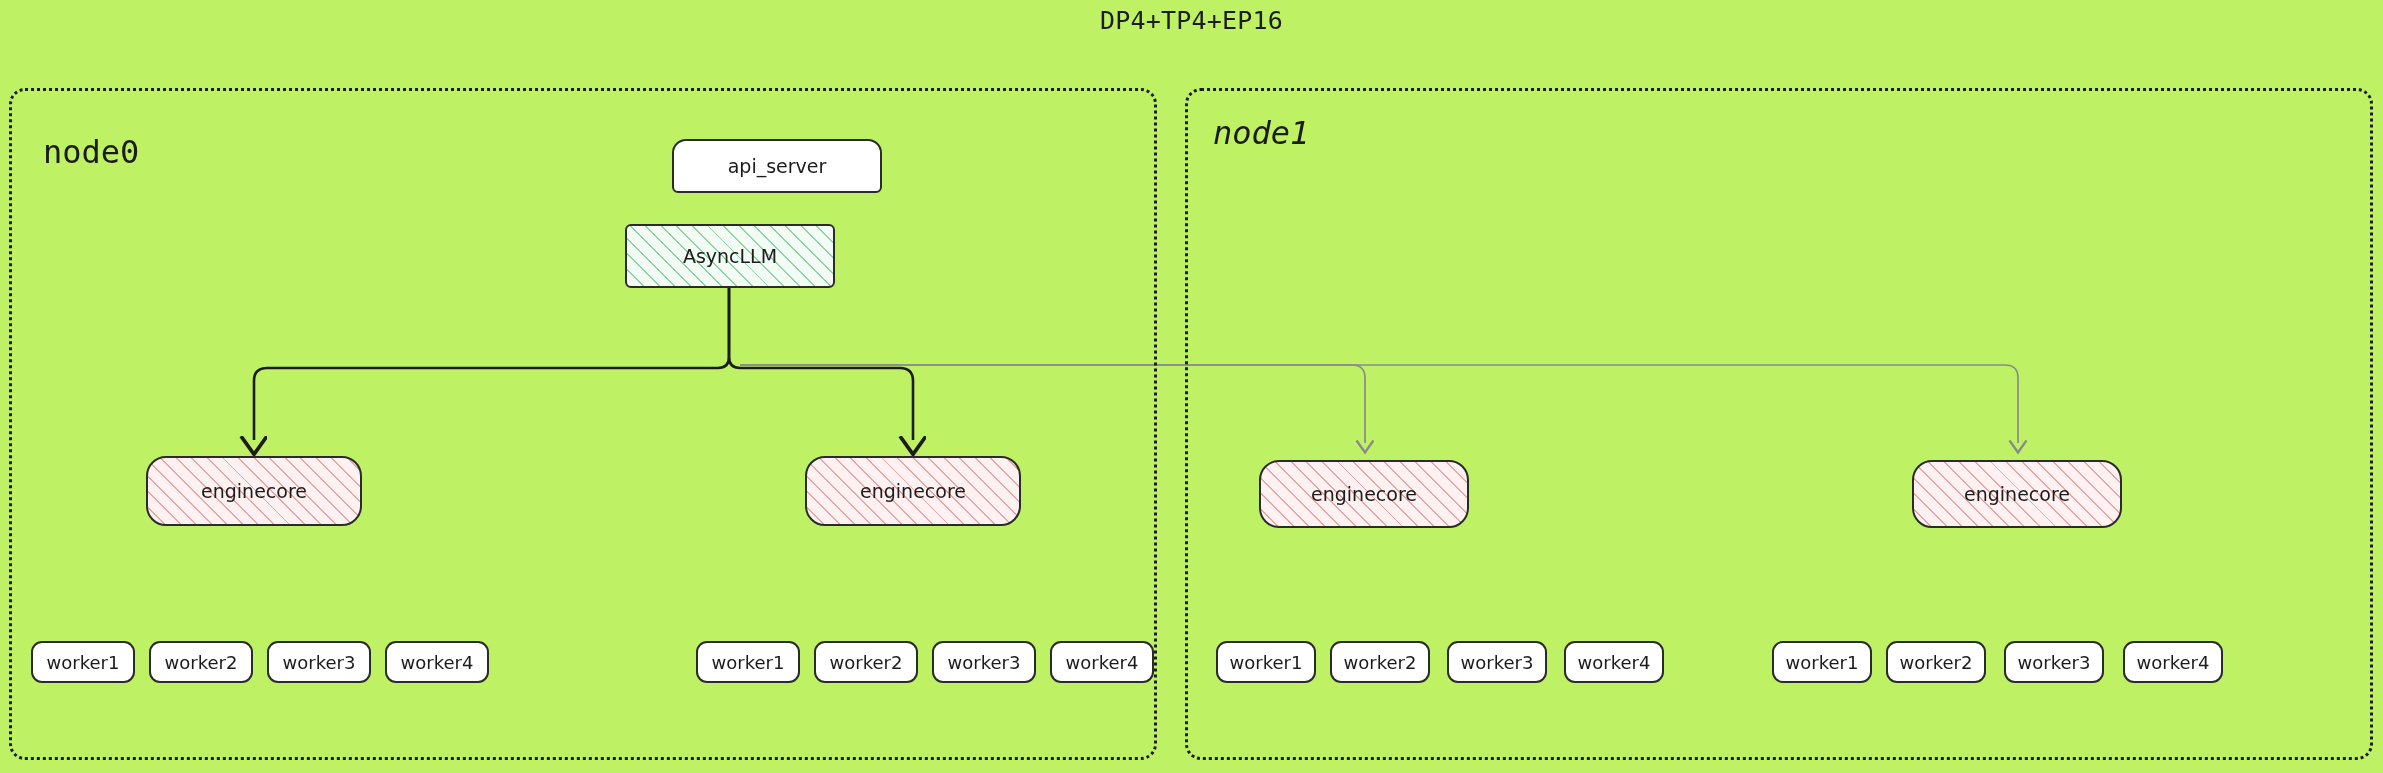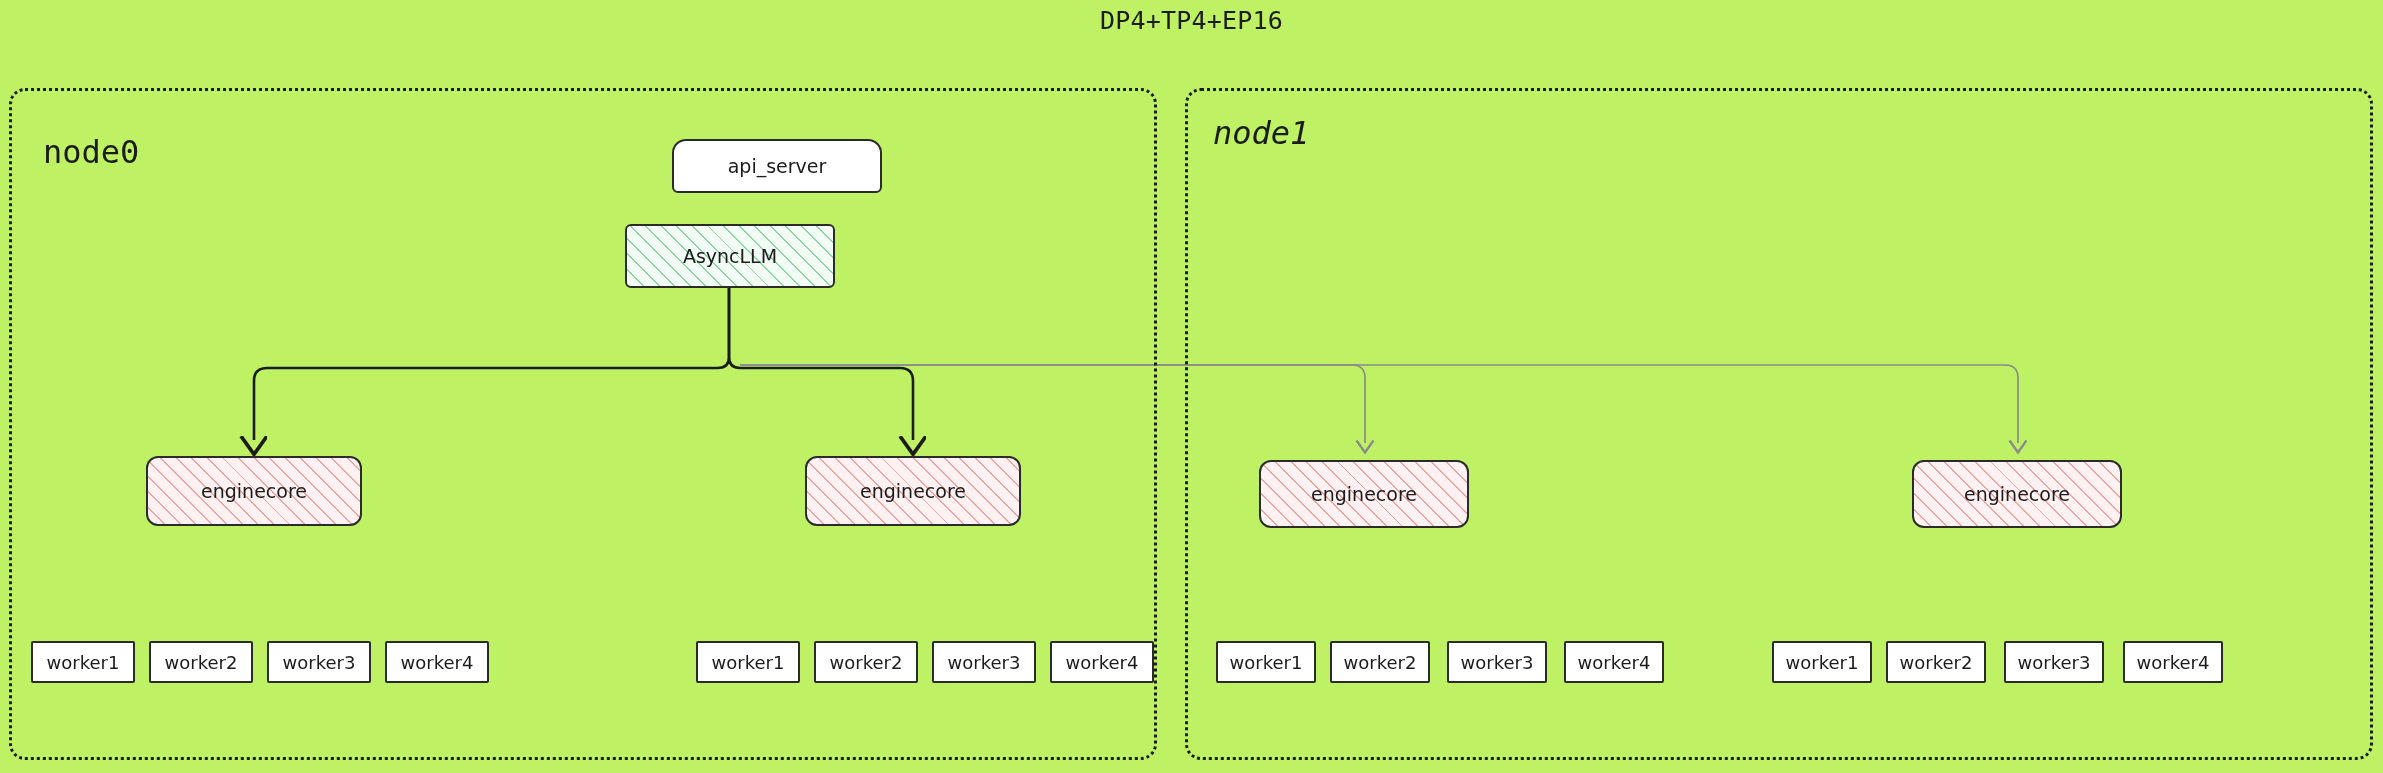--- a/index.html
+++ b/index.html
@@ -88,26 +88,26 @@
 
   .nd-engine {
     background-color: #fdf1f1;
     background-image: repeating-linear-gradient(
       45deg,
       rgba(226,120,120,0.62) 0px,
       rgba(226,120,120,0.62) 1.4px,
       rgba(0,0,0,0) 1.4px,
       rgba(0,0,0,0) 11px
     );
-    border-radius: 12px;
+    border-radius: 20px;
   }
 
   .nd-worker {
     font-size: 18px;
-    border-radius: 2px;
+    border-radius: 11px;
     border-width: 2px;
   }
 </style>
 </head>
 <body>
 
 <div id="canvas">
 
   <div class="diagram-title">DP4+TP4+EP16</div>
 

